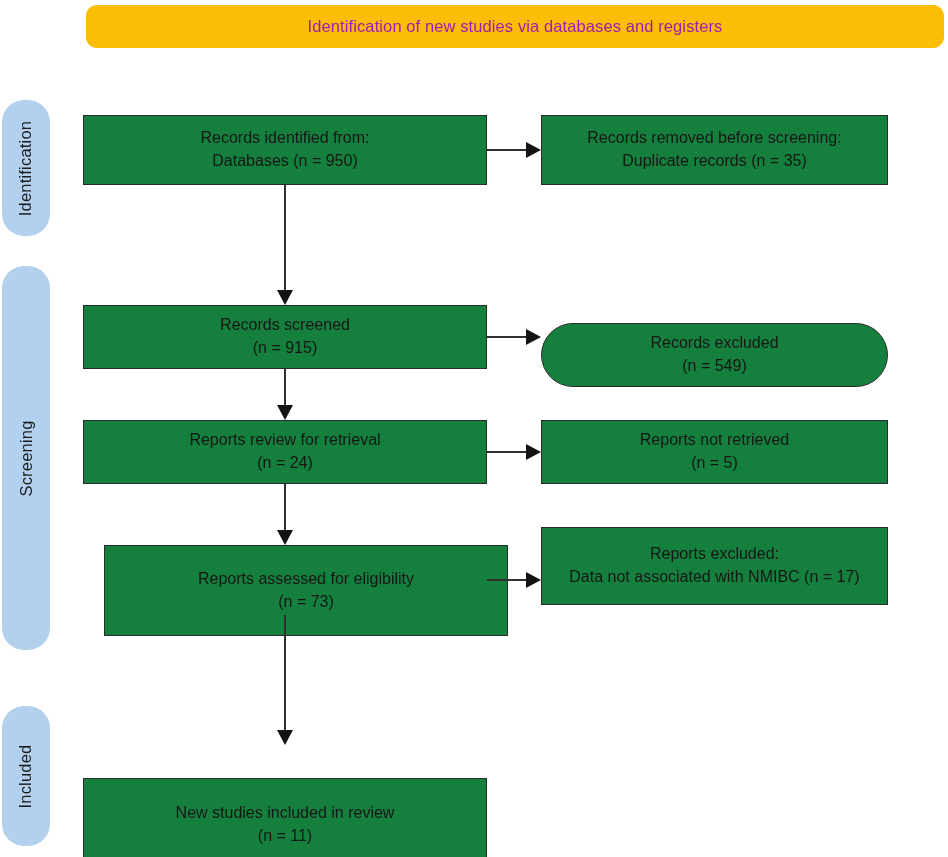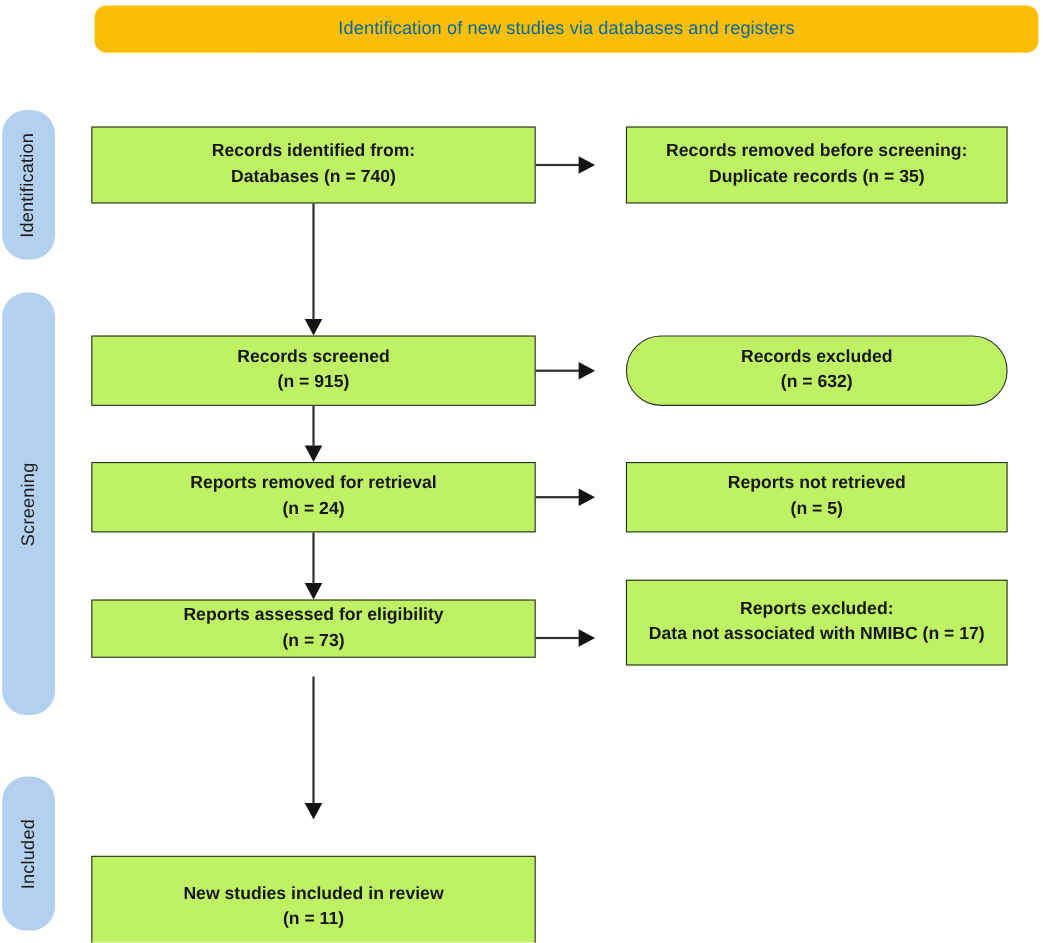--- a/index.html
+++ b/index.html
@@ -30,21 +30,21 @@
     height: 43px;
     background: #fcbe04;
     border-radius: 11px;
     display: flex;
     align-items: center;
     justify-content: center;
     box-sizing: border-box;
   }
   .banner-text {
     font-size: 16.5px;
-    color: #0369a1;
+    color: #a21caf;
     letter-spacing: 0.1px;
     white-space: nowrap;
   }
 
   
   .stage-tab {
     position: absolute;
     left: 2px;
     width: 48px;
     background: #b3d1ee;
@@ -61,48 +61,47 @@
     color: #1b1b1b;
     letter-spacing: 0.2px;
   }
   #stage-identification { top: 100px;  height: 136px; }
   #stage-screening      { top: 266px;  height: 384px; }
   #stage-included       { top: 706px;  height: 140px; }
 
   
   .flow-box {
     position: absolute;
-    background: #bef264;
+    background: #15803d;
     border: 1.6px solid #2b2b2b;
     box-sizing: border-box;
     display: flex;
     flex-direction: column;
     align-items: center;
     justify-content: center;
     padding: 2px 16px;
-    font-weight: bold;
   }
   .flow-box .line {
     font-size: 16px;
     color: #161616;
     line-height: 1.42;
     text-align: center;
     white-space: nowrap;
   }
 
   .col-left  { left: 83px;  width: 404px; }
-  .col-right { left: 541px; width: 347px; margin-left: 28px; }
+  .col-right { left: 541px; width: 347px; }
 
   #box-identified        { top: 115px; height: 70px; }
   #box-removed           { top: 115px; height: 70px; }
   #box-screened          { top: 305px; height: 64px; }
-  #box-records-excluded  { top: 305px; height: 64px; border-radius: 32px; }
+  #box-records-excluded  { top: 323px; height: 64px; border-radius: 32px; }
   #box-sought            { top: 420px; height: 64px; }
   #box-not-retrieved     { top: 420px; height: 64px; }
-  #box-assessed          { top: 545px; height: 53px; }
+  #box-assessed          { top: 545px; height: 91px; margin-left: 21px; }
   #box-reports-excluded  { top: 527px; height: 78px; }
   #box-included          { top: 778px; height: 94px; }
 
   
   .conn-v {
     position: absolute;
     left: 284px;
     width: 2px;
     background: #303030;
   }
@@ -167,38 +166,38 @@
   </div>
   <div class="stage-tab" id="stage-screening">
     <span class="stage-tab-label">Screening</span>
   </div>
   <div class="stage-tab" id="stage-included">
     <span class="stage-tab-label">Included</span>
   </div>
 
   <div class="flow-box col-left" id="box-identified">
     <span class="line">Records identified from:</span>
-    <span class="line">Databases (n = 740)</span>
+    <span class="line">Databases (n = 950)</span>
   </div>
   <div class="flow-box col-right" id="box-removed">
     <span class="line">Records removed before screening:</span>
     <span class="line">Duplicate records (n = 35)</span>
   </div>
 
   <div class="flow-box col-left" id="box-screened">
     <span class="line">Records screened</span>
     <span class="line">(n = 915)</span>
   </div>
   <div class="flow-box col-right" id="box-records-excluded">
     <span class="line">Records excluded</span>
-    <span class="line">(n = 632)</span>
+    <span class="line">(n = 549)</span>
   </div>
 
   <div class="flow-box col-left" id="box-sought">
-    <span class="line">Reports removed for retrieval</span>
+    <span class="line">Reports review for retrieval</span>
     <span class="line">(n = 24)</span>
   </div>
   <div class="flow-box col-right" id="box-not-retrieved">
     <span class="line">Reports not retrieved</span>
     <span class="line">(n = 5)</span>
   </div>
 
   <div class="flow-box col-left" id="box-assessed">
     <span class="line">Reports assessed for eligibility</span>
     <span class="line">(n = 73)</span>

